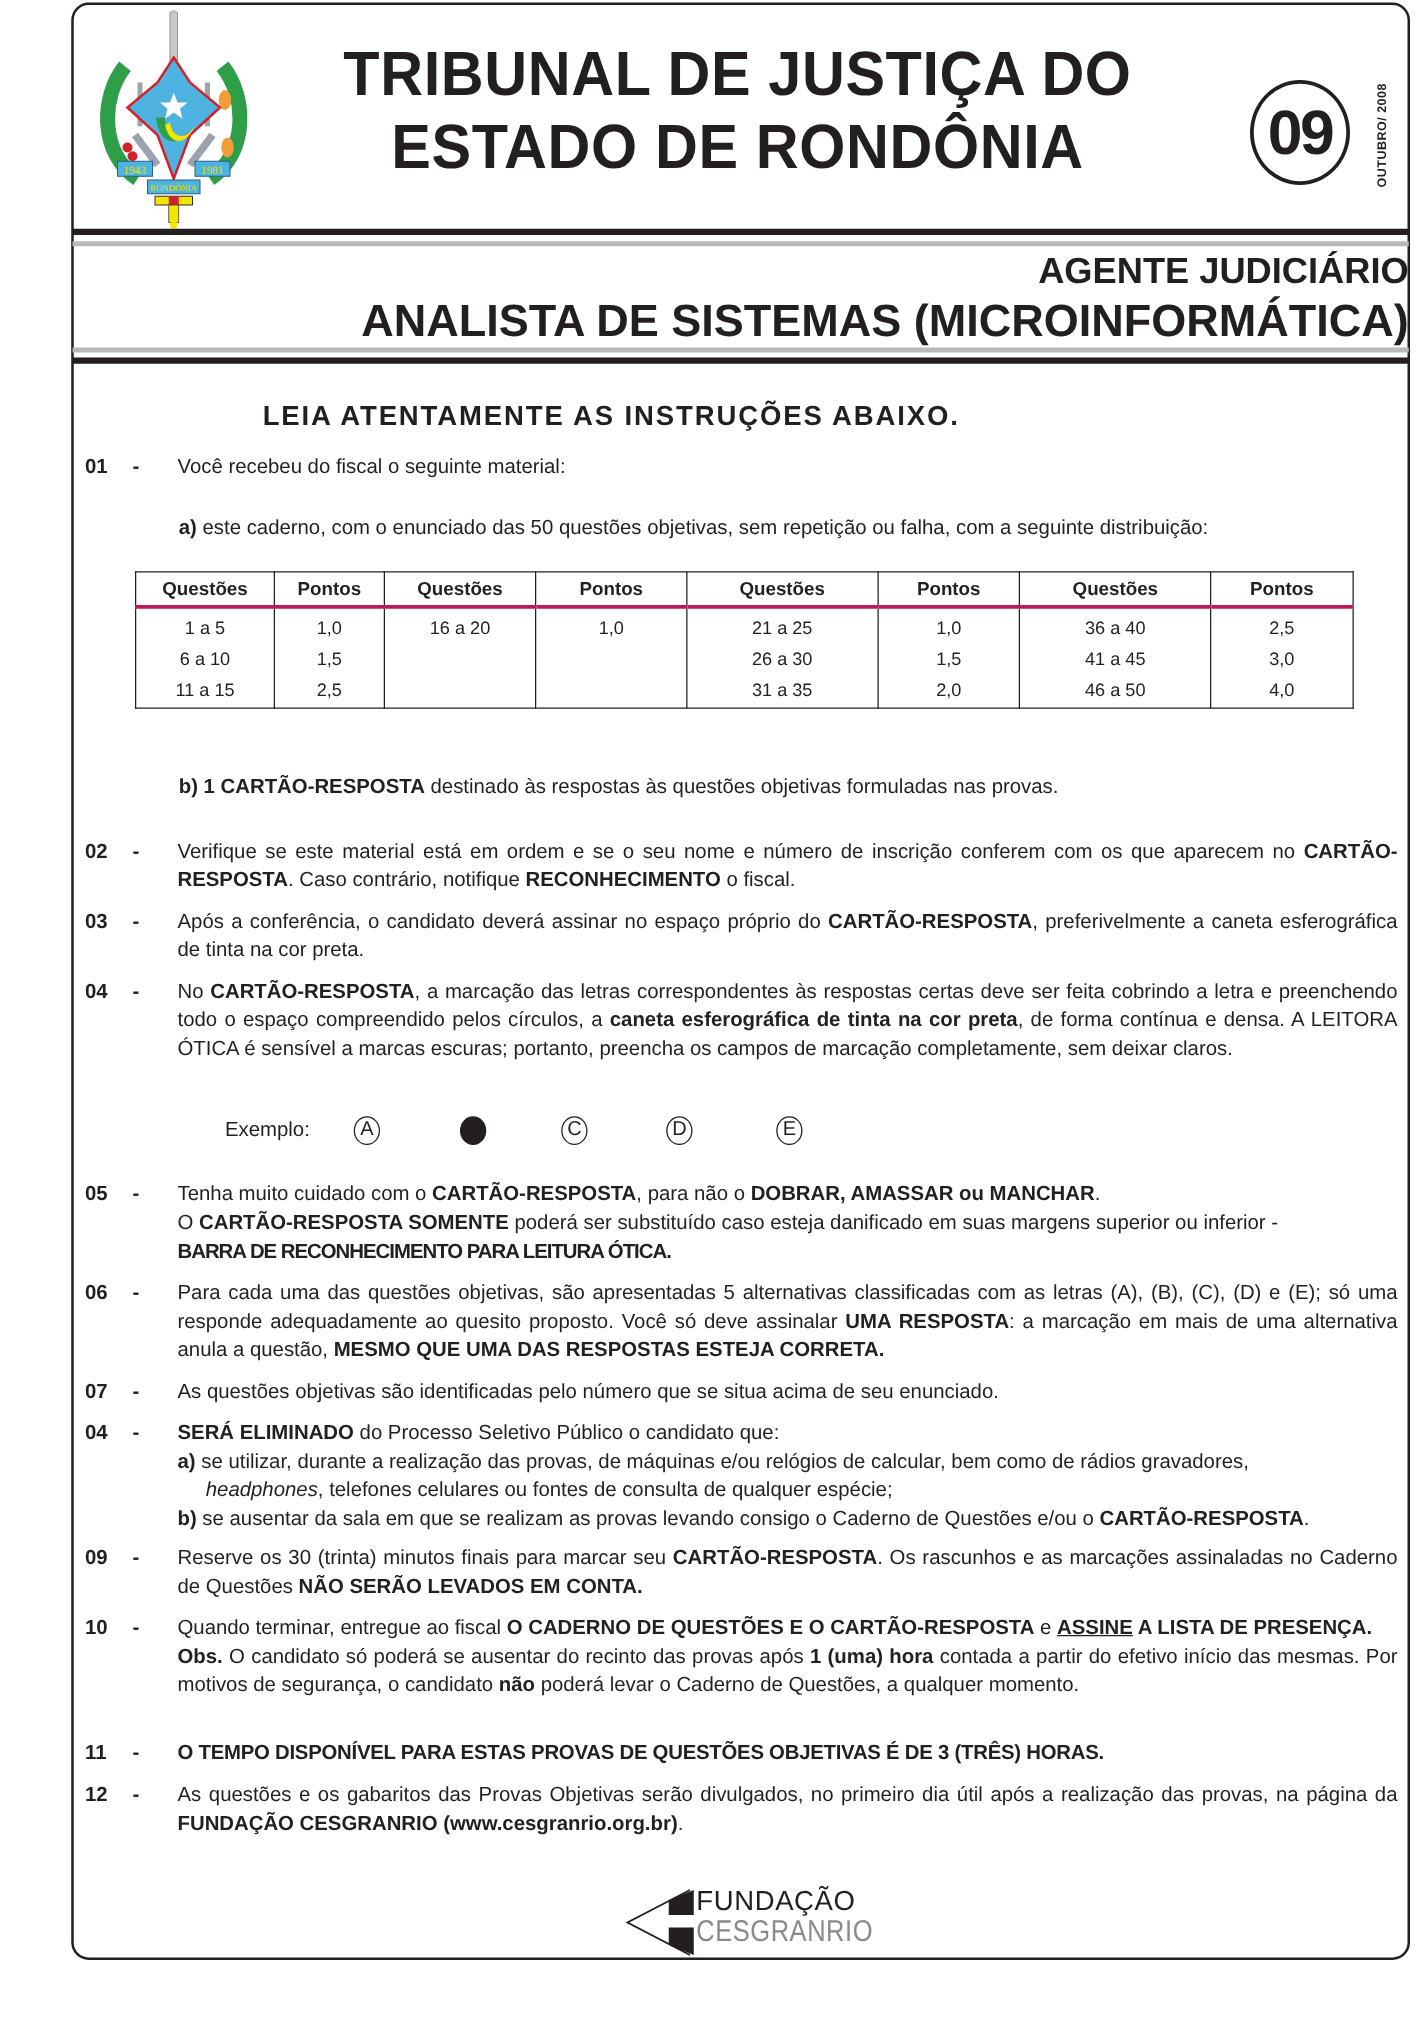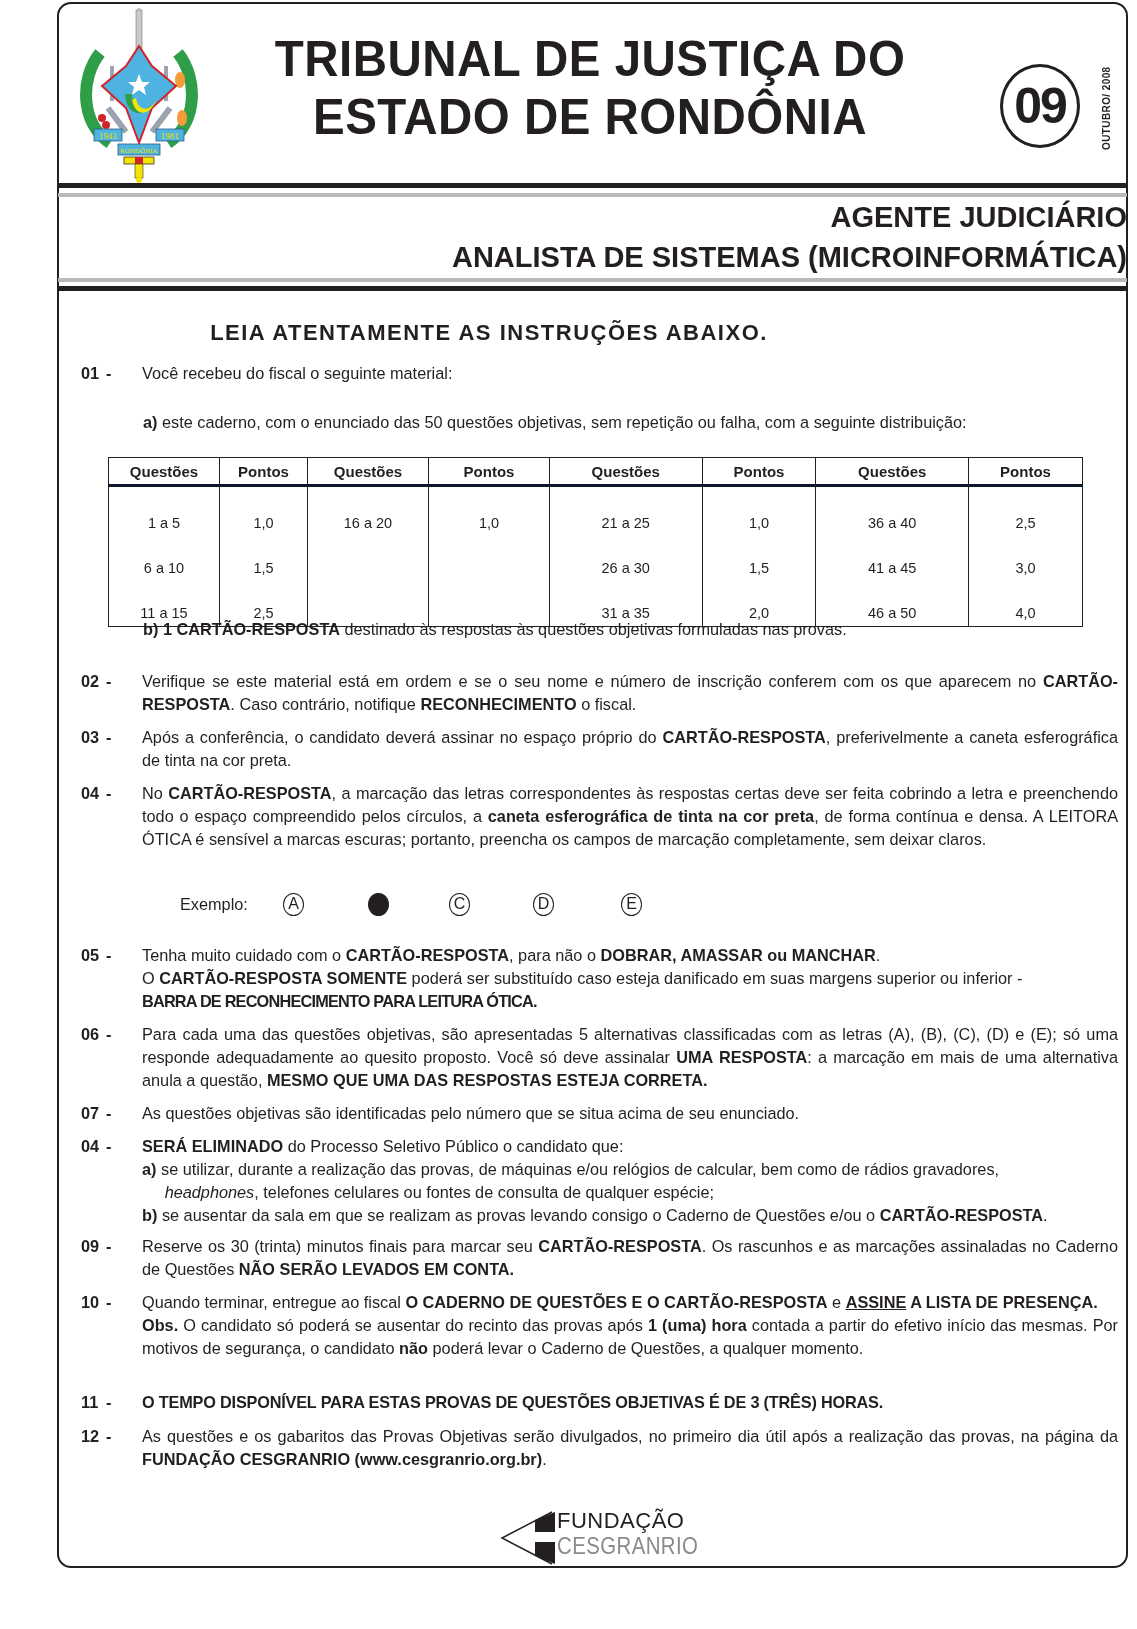--- a/index.html
+++ b/index.html
@@ -22,44 +22,44 @@
                transform:rotate(-90deg); font-size:10px; font-weight:bold; white-space:nowrap;
                letter-spacing:0.4px; }
 
   .band { position:absolute; left:58px; width:1069px; }
   .band.black { background:#231f20; height:5px; }
   .band.grey { background:#b9b9bb; height:4px; }
 
   .subtitle { position:absolute; left:58px; width:1069px; text-align:right; font-weight:bold;
               color:#231f20; white-space:nowrap; }
   .sub1 { top:200px; font-size:29px; line-height:34px; }
-  .sub2 { top:240px; font-size:29px; line-height:34px; }
+  .sub2 { top:240px; font-size:36px; line-height:34px; }
 
   .leia { position:absolute; left:58px; width:862px; top:320px; text-align:center;
           font-size:22px; font-weight:bold; letter-spacing:1.5px; }
 
   .item { position:absolute; left:68px; width:1050px; font-size:16.3px; line-height:23px; }
-  .item .num { position:absolute; left:0; top:0; font-weight:bold;margin-left:13px; }
+  .item .num { position:absolute; left:0; top:0; font-weight:bold; }
   .item .dash { position:absolute; left:38px; top:0; font-weight:bold; }
   .item .txt { position:absolute; left:74px; top:0; width:976px; text-align:justify; }
   .item .txt b { font-weight:bold; }
   .item .txt .under { text-decoration:underline; }
   .item .txt i { }
 
   .sub-a { position:absolute; left:143px; top:413px; font-size:16.3px; }
   .sub-b { position:absolute; left:143px; top:620px; font-size:16.3px; }
 
   
   .dist { position:absolute; left:108px; top:457px; width:975px; border-collapse:collapse;
           font-size:14.5px; }
   .dist th, .dist td { border:1.5px solid #231f20; text-align:center; padding:0; }
   .dist th.grp { height:38px; font-weight:bold; line-height:18px; }
-  .dist th.sub { height:26px; font-weight:bold; border-bottom:3px solid #0f172a; font-size:15px; }
+  .dist th.sub { height:26px; font-weight:bold; border-bottom:3px solid #be185d; font-size:15px; }
   .dist td { vertical-align:top; line-height:25px; border-top:none; border-bottom:1.5px solid #231f20;}
-  .dist td div { height:25px;margin-top:20px; }
+  .dist td div { height:25px; }
   .dist td.first-pad { padding-top:4px; }
 
   .example { position:absolute; left:180px; top:895px; font-size:16.3px; }
   .bubble { position:absolute; top:893px; width:21px; height:23px; border:1.5px solid #231f20;
             border-radius:50%; box-sizing:border-box; font-size:16px; line-height:20px;
             text-align:center; }
   .bubble.filled { background:#231f20; }
 
   .logo { position:absolute; left:500px; top:1510px; width:180px; height:55px; }
   .logo-f { position:absolute; left:557px; top:1509px; font-size:22px; line-height:24px;

